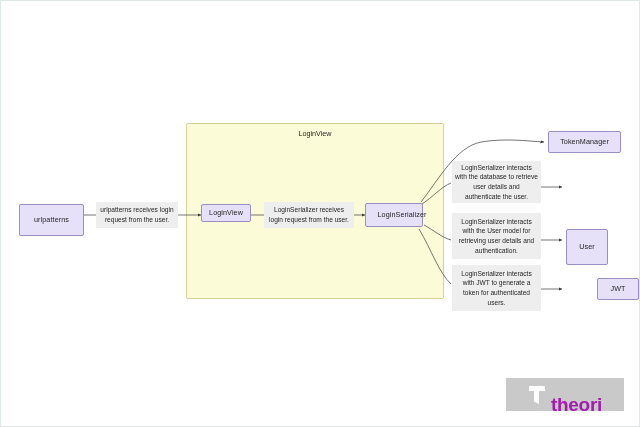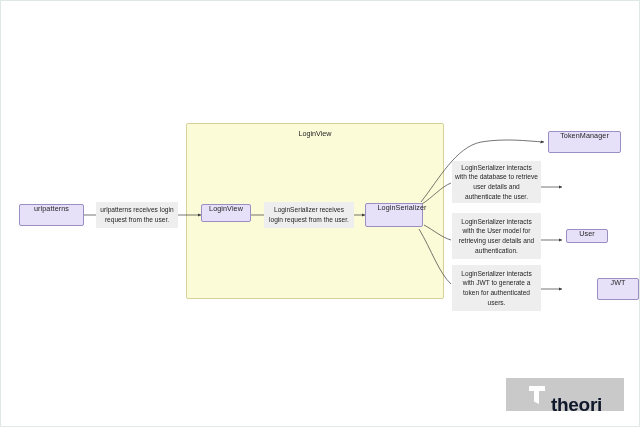--- a/index.html
+++ b/index.html
@@ -27,20 +27,21 @@
     height: 427px;
     pointer-events: none;
   }
   .node {
     position: absolute;
     box-sizing: border-box;
     background: #e6e0f8;
     border: 1px solid #9b8ec4;
     border-radius: 2px;
     display: flex;
+    align-items: center;
     justify-content: center;
     text-align: center;
     color: #1f1f1f;
     font-size: 7.2px;
     line-height: 1.15;
     letter-spacing: 0.1px;
   }
   .cluster {
     position: absolute;
     box-sizing: border-box;
@@ -76,21 +77,21 @@
     top: 377px;
     width: 118px;
     height: 33px;
     background: #c9c9c9;
     display: flex;
     align-items: center;
     justify-content: center;
     gap: 5px;
   }
   #watermark .wm-text {
-    color: #0f172a;
+    color: #a21caf;
     font-size: 19px;
     font-weight: bold;
     letter-spacing: -0.3px;
     line-height: 1;
     margin-top: 20px;
   }
 </style>
 </head>
 <body>
 
@@ -118,38 +119,38 @@
     <path d="M421,203 C432,196 440,186 450,182" stroke="#3b3b3b" stroke-width="0.7" fill="none"></path>
     <path d="M540,186 L561,186" stroke="#3b3b3b" stroke-width="0.7" fill="none" marker-end="url(#arrow)"></path>
 
     <path d="M423,224 C434,230 440,236 450,239" stroke="#3b3b3b" stroke-width="0.7" fill="none"></path>
     <path d="M540,239 L561,239" stroke="#3b3b3b" stroke-width="0.7" fill="none" marker-end="url(#arrow)"></path>
 
     <path d="M418,228 C430,248 438,272 450,283" stroke="#3b3b3b" stroke-width="0.7" fill="none"></path>
     <path d="M540,288 L561,288" stroke="#3b3b3b" stroke-width="0.7" fill="none" marker-end="url(#arrow)"></path>
   </svg>
 
-  <div class="node" style="left:18px; top:203px; width:65px; height:22px;">
+  <div class="node" style="left:18px; top:203px; width:65px; height:32px;">
     <span>urlpatterns</span>
   </div>
 
   <div class="node" style="left:200px; top:203px; width:50px; height:18px;">
     <span>LoginView</span>
   </div>
 
   <div class="node" style="left:364px; top:202px; width:58px; height:24px;padding-left:16px;">
     <span>LoginSerializer</span>
   </div>
 
   <div class="node" style="left:547px; top:130px; width:73px; height:22px;">
     <span>TokenManager</span>
   </div>
 
 
-  <div class="node" style="left:565px; top:228px; width:42px; height:14px;">
+  <div class="node" style="left:565px; top:228px; width:42px; height:36px;">
     <span>User</span>
   </div>
 
   <div class="node" style="left:596px; top:277px; width:42px; height:22px;">
     <span>JWT</span>
   </div>
 
   <div class="edge-label" style="left:95px; top:201px; width:82px; height:26px;">urlpatterns receives login request from the user.</div>
 
   <div class="edge-label" style="left:263px; top:201px; width:90px; height:26px;">LoginSerializer receives login request from the user.</div>

